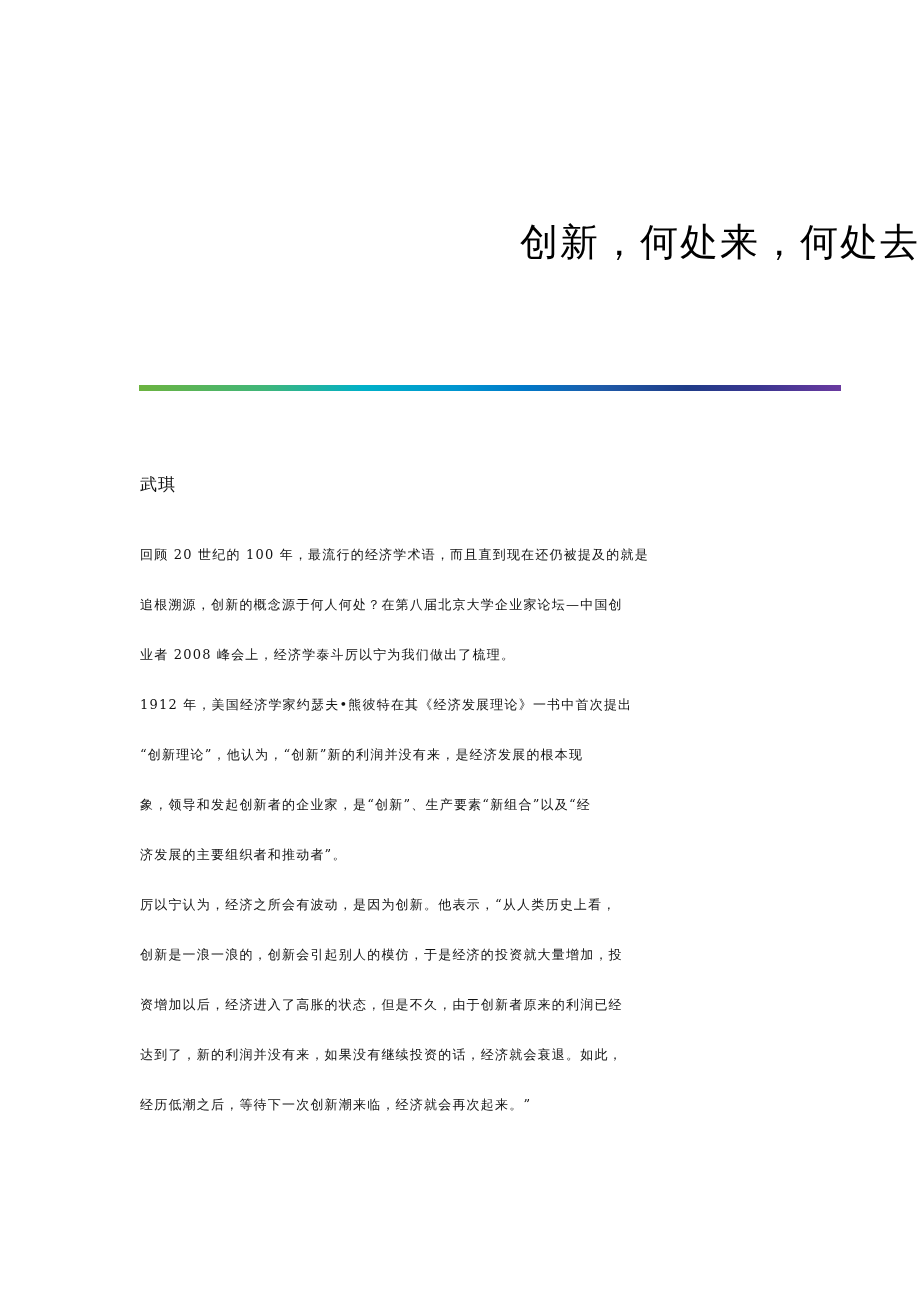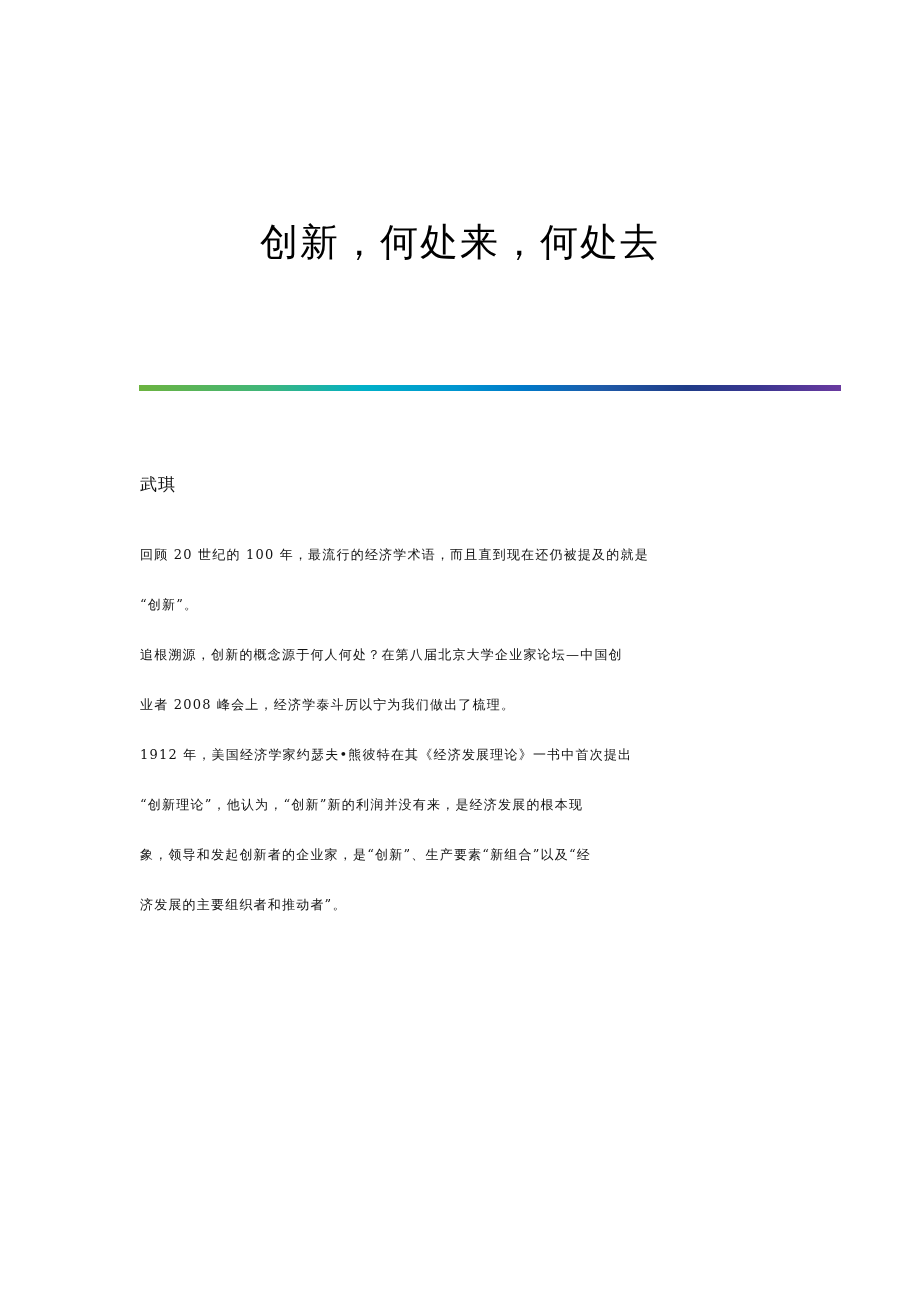--- a/index.html
+++ b/index.html
@@ -13,21 +13,21 @@
       position: relative;
       overflow: hidden;
       font-family: "DejaVu Serif", "Liberation Serif", serif;
       color: #111111;
     }
     .page-title {
       position: absolute;
       left: 0;
       width: 920px;
       top: 214px;
-      text-align: center;
+      text-align: right;
       font-family: "DejaVu Sans", "Liberation Sans", sans-serif;
       font-size: 38px;
       line-height: 56px;
       letter-spacing: 2px;
       color: #000;
       margin: 0;
       font-weight: normal;
     }
     .divider-bar {
       position: absolute;
@@ -81,28 +81,34 @@
 
 <h1 class="page-title">创新，何处来，何处去</h1>
 
 <div class="divider-bar"></div>
 
 <div class="body-text">
   <p class="author">武琪</p>
 
   <p class="para">
     <span class="p-line">回顾 20 世纪的 100 年，最流行的经济学术语，而且直到现在还仍被提及的就是</span>
-    <span class="p-line">“创新”。</span>
   </p>
 
   <p class="para">
     <span class="p-line">追根溯源，创新的概念源于何人何处？在第八届北京大学企业家论坛—中国创</span>
     <span class="p-line">业者 2008 峰会上，经济学泰斗厉以宁为我们做出了梳理。</span>
   </p>
 
   <p class="para">
     <span class="p-line">1912 年，美国经济学家约瑟夫•熊彼特在其《经济发展理论》一书中首次提出</span>
     <span class="p-line">“创新理论”，他认为，“创新”新的利润并没有来，是经济发展的根本现</span>
     <span class="p-line">象，领导和发起创新者的企业家，是“创新”、生产要素“新组合”以及“经</span>
     <span class="p-line">济发展的主要组织者和推动者”。</span>
   </p>
 
+  <p class="para">
+    <span class="p-line">厉以宁认为，经济之所会有波动，是因为创新。他表示，“从人类历史上看，</span>
+    <span class="p-line">创新是一浪一浪的，创新会引起别人的模仿，于是经济的投资就大量增加，投</span>
+    <span class="p-line">资增加以后，经济进入了高胀的状态，但是不久，由于创新者原来的利润已经</span>
+    <span class="p-line">达到了，新的利润并没有来，如果没有继续投资的话，经济就会衰退。如此，</span>
+    <span class="p-line">经历低潮之后，等待下一次创新潮来临，经济就会再次起来。”</span>
+  </p>
 </div>
 
 </body></html>

